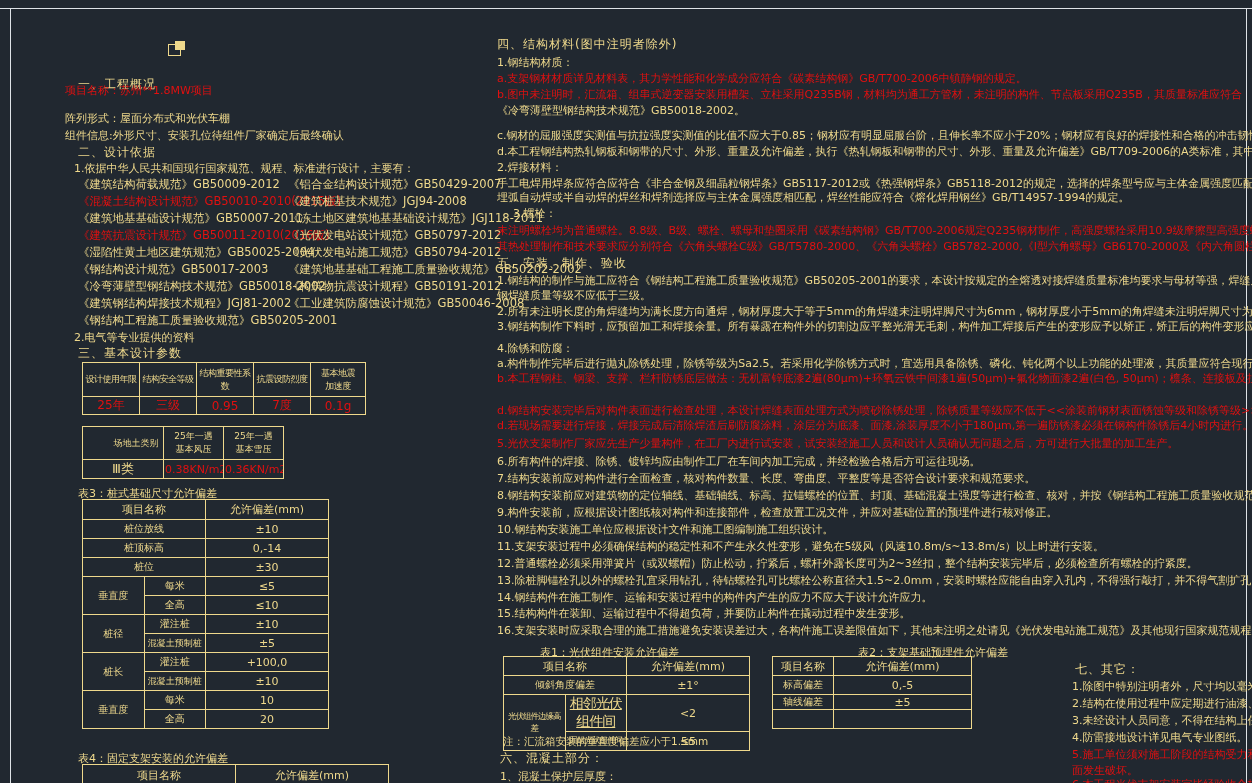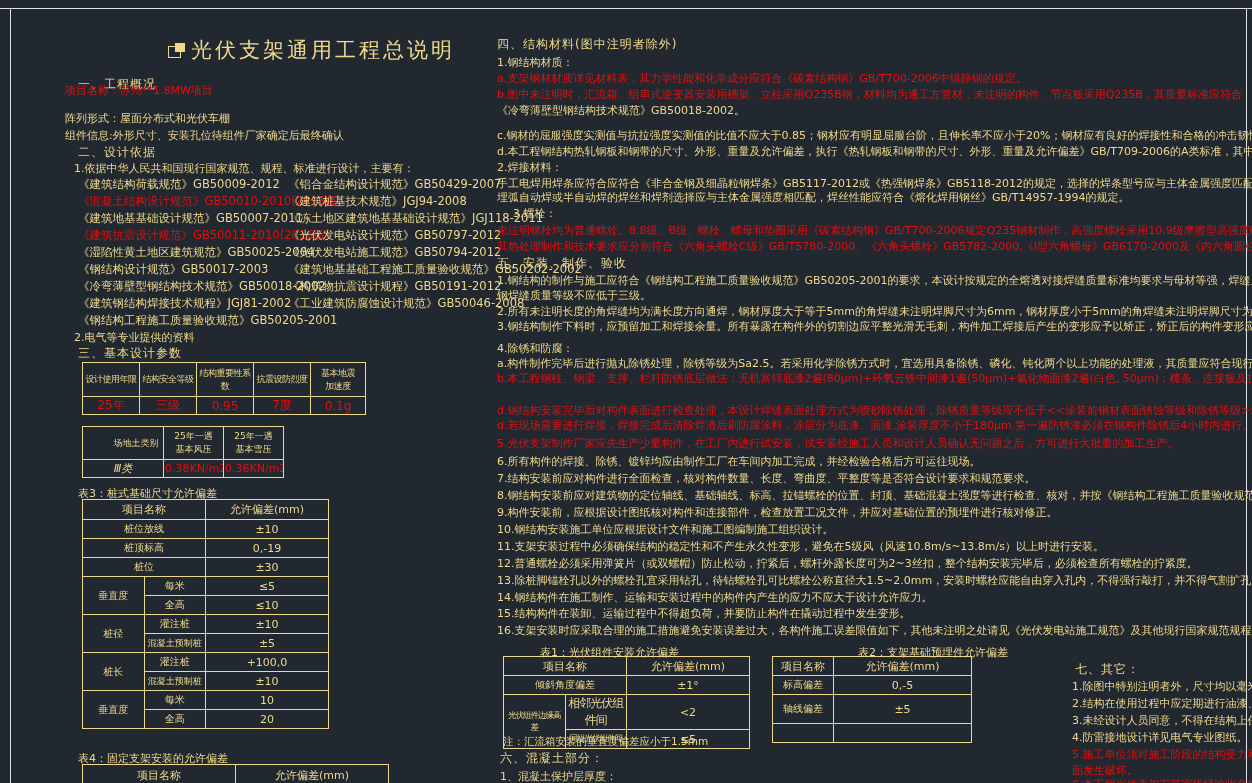--- a/index.html
+++ b/index.html
@@ -25,21 +25,21 @@
 </head>
 <body>
 
 <div class="sheet">
 
   <div class="frame" style="left:0;top:8px;width:1252px;height:1px;"></div>
   <div class="frame" style="left:10px;top:8px;width:1px;height:775px;"></div>
   <div class="frame" style="left:1246px;top:8px;width:1px;height:775px;"></div>
 
   <div class="title">
-    <span class="blk"><span class="blk-out"></span><span class="blk-in"></span></span><span>光伏支架通用工程总说明</span>
+    <span class="blk"><span class="blk-out"></span><span class="blk-in"></span></span>
   </div>
 
   <div class="ln h" style="left:78px;top:78px;">一、工程概况</div>
   <div class="ln r" style="left:65px;top:84px;">项目名称：苏州**1.8MW项目</div>
   <div class="ln" style="left:65px;top:112px;">阵列形式：屋面分布式和光伏车棚</div>
   <div class="ln" style="left:65px;top:129px;">组件信息:外形尺寸、安装孔位待组件厂家确定后最终确认</div>
   <div class="ln h" style="left:78px;top:146px;">二、设计依据</div>
   <div class="ln" style="left:74px;top:162px;">1.依据中华人民共和国现行国家规范、规程、标准进行设计，主要有：</div>
 
   <div class="codecol" style="position:absolute;left:78px;top:177px;">
@@ -90,41 +90,41 @@
   <table style="left:82px;top:426px;width:166px;">
     <tbody>
         <tr style="height:33px;">
       <td style="width:52px;font-size:9px;padding-left:27px;" class="pre">场地土类别</td>
       <td style="width:57px;font-size:9px;" class="pre">25年一遇
 基本风压</td>
       <td style="width:57px;font-size:9px;" class="pre">25年一遇
 基本雪压</td>
     </tr>
     <tr style="height:18px;">
-      <td style="font-size:11px;font-style:italic;">Ⅲ类</td>
+      <td style="font-size:13px;">Ⅲ类</td>
       <td class="val" style="font-size:11px;">0.38KN/m2</td>
       <td class="val" style="font-size:11px;">0.36KN/m2</td>
     </tr>
   </tbody>
     </table>
 
   <div class="capt" style="left:78px;top:486px;">表3：桩式基础尺寸允许偏差</div>
   <table style="left:82px;top:499px;width:240px;">
     <tbody>
         <tr style="height:20px;">
       <td colspan="2" style="width:120px;font-size:11px;">项目名称</td>
       <td style="width:120px;font-size:11px;">允许偏差(mm)</td>
     </tr>
     <tr style="height:19px;">
           <td colspan="2">桩位放线</td>
           <td style="font-size:11px;">±10</td>
         </tr>
     <tr style="height:19px;">
           <td colspan="2">桩顶标高</td>
-          <td style="font-size:11px;">0,-19</td>
+          <td style="font-size:11px;">0,-14</td>
         </tr>
     <tr style="height:19px;">
           <td colspan="2">桩位</td>
           <td style="font-size:11px;">±30</td>
         </tr>
     <tr style="height:19px;">
           <td rowspan="2" style="width:60px;">垂直度</td>
           <td style="width:60px;">每米</td>
           <td style="font-size:11px;">≤5</td>
         </tr>
@@ -214,21 +214,21 @@
         <tr style="height:19px;">
       <td colspan="2" style="width:120px;font-size:11px;">项目名称</td>
       <td style="width:120px;font-size:11px;">允许偏差(mm)</td>
     </tr>
     <tr style="height:19px;">
       <td colspan="2">倾斜角度偏差</td>
       <td style="font-size:11px;">±1°</td>
     </tr>
     <tr style="height:19px;">
       <td rowspan="2" style="width:62px;font-size:8.5px;letter-spacing:-1px;">光伏组件边缘高差</td>
-      <td style="width:58px;font-size:12px;letter-spacing:-1px;">相邻光伏组件间</td>
+      <td style="width:58px;font-size:14px;letter-spacing:-1px;text-decoration:underline;">相邻光伏组件间</td>
       <td style="font-size:11px;">&lt;2</td>
     </tr>
     <tr style="height:19px;">
       <td style="font-size:8.5px;letter-spacing:-1px;">同组光伏组件间</td>
       <td style="font-size:11px;">≤5</td>
     </tr>
   </tbody>
     </table>
   <div class="ln sm" style="left:503px;top:735px;">注：汇流箱安装的垂直度偏差应小于1.5mm</div>
 
@@ -236,21 +236,21 @@
   <table style="left:772px;top:656px;width:193px;">
     <tbody>
         <tr style="height:19px;">
       <td style="width:58px;font-size:11px;">项目名称</td>
       <td style="width:135px;font-size:11px;">允许偏差(mm)</td>
     </tr>
     <tr style="height:19px;">
       <td>标高偏差</td>
       <td style="font-size:11px;">0,-5</td>
     </tr>
-    <tr style="height:29px;">
+    <tr style="height:15px;">
       <td>轴线偏差</td>
       <td style="font-size:11px;">±5</td>
     </tr>
     <tr style="height:19px;">
       <td></td>
       <td></td>
     </tr>
   </tbody>
     </table>
 

